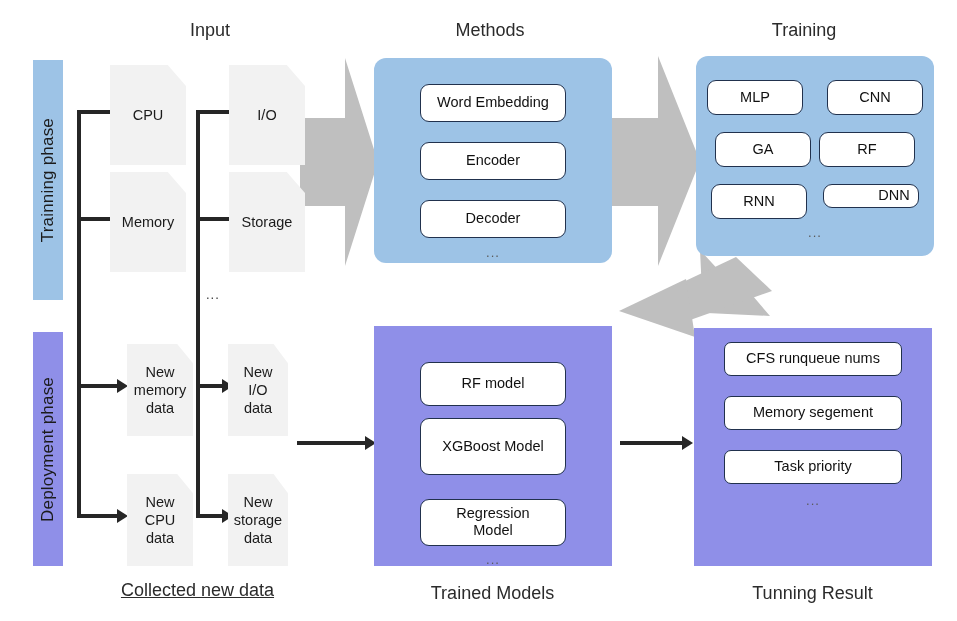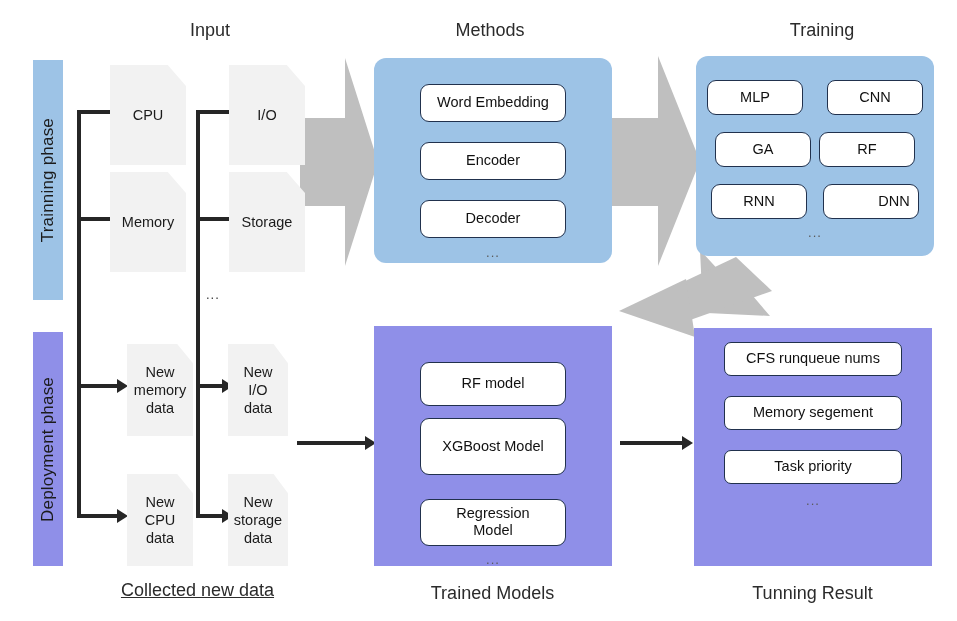--- a/index.html
+++ b/index.html
@@ -137,21 +137,21 @@
       <polygon points="746,267 700,312 657,284 620,297 663,330 709,288 752,316" fill="#ffffff" opacity="0"></polygon>
 
       <polygon points="736,257 772,291 679,324 662,292" fill="#bfbfbf"></polygon>
 
       <polygon points="686,279 695,337 619,311" fill="#bfbfbf"></polygon>
     </g>
   </svg>
 
   <div class="abs col-title" style="left:120px; top:20px; width:180px;">Input</div>
   <div class="abs col-title" style="left:400px; top:20px; width:180px;">Methods</div>
-  <div class="abs col-title" style="left:732px; top:20px; width:180px;">Training</div>
+  <div class="abs col-title" style="left:714px; top:20px; width:180px;">Training</div>
 
   <div class="abs phase-bar phase-training" style="left:33px; top:60px; width:30px; height:240px;">
     <span>Trainning phase</span>
   </div>
   <div class="abs phase-bar phase-deploy" style="left:33px; top:332px; width:30px; height:234px;">
     <span>Deployment phase</span>
   </div>
 
   <div class="abs vline" style="left:77px; top:110px; width:4px; height:408px;"></div>
 
@@ -222,37 +222,37 @@
       <span>Decoder</span>
     </div>
     <div class="dots" style="margin-top:8px;">...</div>
   </div>
 
   <div class="abs panel panel-blue" style="left:696px; top:56px; width:238px; height:200px;">
     <div style="display:flex; gap:24px; margin-top:24px;">
       <div class="pill" style="width:96px; height:35px;">
         <span>MLP</span>
       </div>
-      <div class="pill" style="width:96px; height:35px;border-radius:8px;">
+      <div class="pill" style="width:96px; height:35px;">
         <span>CNN</span>
       </div>
     </div>
     <div style="display:flex; gap:8px; margin-top:17px;">
       <div class="pill" style="width:96px; height:35px;">
         <span>GA</span>
       </div>
       <div class="pill" style="width:96px; height:35px;">
         <span>RF</span>
       </div>
     </div>
     <div style="display:flex; gap:16px; margin-top:17px;">
       <div class="pill" style="width:96px; height:35px;">
         <span>RNN</span>
       </div>
-      <div class="pill" style="width:96px; height:35px;padding-left:46px;">
+      <div class="pill" style="width:96px; height:24px;padding-left:46px;">
         <span>DNN</span>
       </div>
     </div>
     <div class="dots" style="margin-top:7px;">...</div>
   </div>
 
   <div class="abs hline" style="left:297px; top:441px; width:68px; height:4px;"></div>
   <div class="abs arrow-head" style="left:365px; top:436px;"></div>
 
   <div class="abs panel panel-purple" style="left:374px; top:326px; width:238px; height:240px;">

